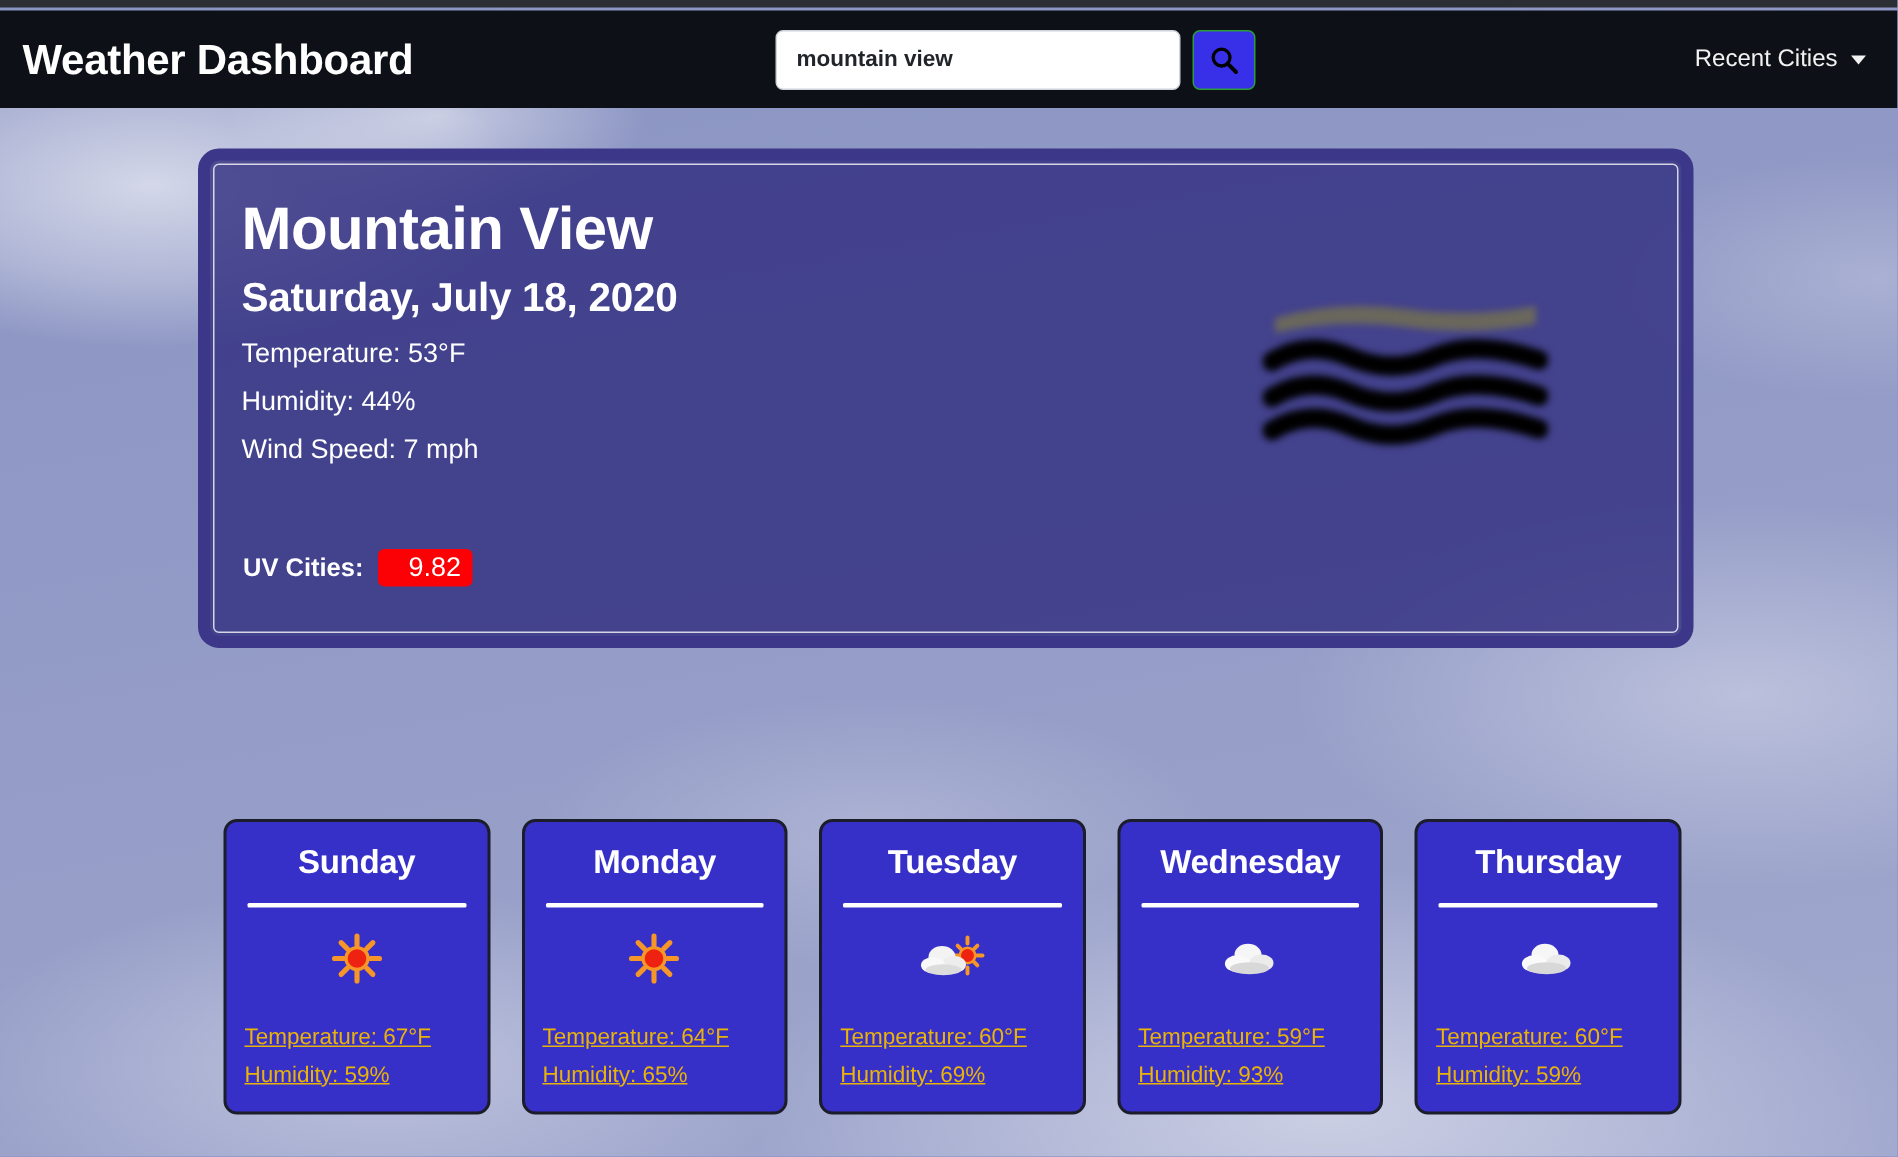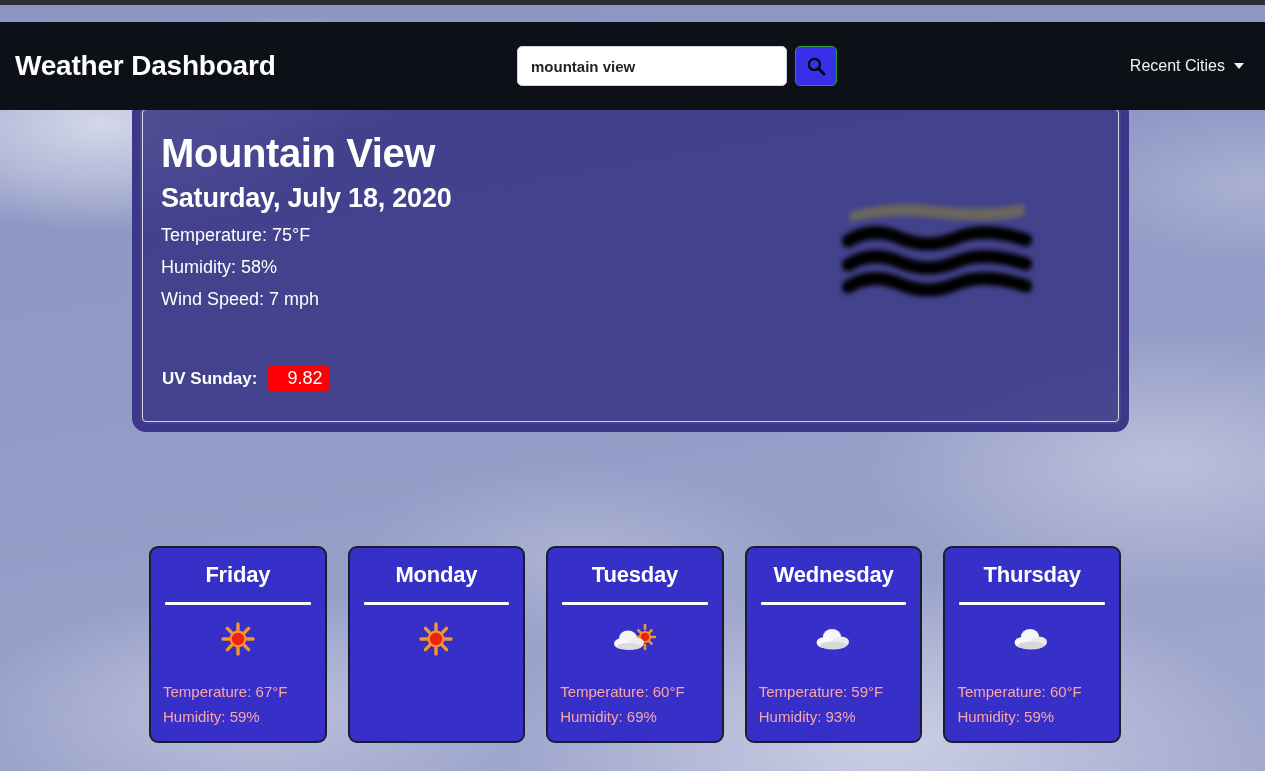--- a/index.html
+++ b/index.html
@@ -34,22 +34,22 @@
   }
 
   
   #top-strip {
     position: absolute; top: 0; left: 0;
     width: 1265px; height: 5px;
     background: #2b2e33;
     z-index: 5;
   }
   #navbar {
-    position: absolute; top: 22px; left: 0;
-    width: 1265px; height: 88px;
+    position: absolute; top: 7px; left: 0;
+    width: 1265px; height: 65px;
     background: #0d1117;
     z-index: 5;
     display: flex;
     align-items: center;
   }
   #brand {
     position: absolute; left: 15px; top: 50%;
     transform: translateY(-50%);
     color: #ffffff;
     font-size: 28px;
@@ -232,24 +232,25 @@
     display: flex;
     align-items: center;
     justify-content: center;
   }
   .day-icon svg { display: block; }
   .day-metrics {
     margin-top: auto;
     padding-left: 1px;
   }
   .day-metric {
-    color: #fca5a5;
+    color: #eab308;
     font-size: 15px;
     line-height: 1.62;
     white-space: nowrap;
+    text-decoration: underline;
   }
 </style>
 </head>
 <body>
 
 <div id="sky"></div>
 
 <div id="top-strip"></div>
 
 <div id="navbar">
@@ -272,45 +273,45 @@
     <span class="caret"></span>
   </div>
 </div>
 
 <div id="content">
 
   <div id="current-card">
     <div id="current-card-inner">
       <div id="city-name">Mountain View</div>
       <div id="city-date">Saturday, July 18, 2020</div>
-      <div class="metric">Temperature: 75°F</div>
-      <div class="metric">Humidity: 58%</div>
+      <div class="metric">Temperature: 53°F</div>
+      <div class="metric">Humidity: 44%</div>
       <div class="metric">Wind Speed: 7 mph</div>
 
       <div id="uv-row">
-        <span id="uv-label">UV Sunday:</span>
+        <span id="uv-label">UV Cities:</span>
         <span id="uv-value">9.82</span>
       </div>
 
       <div id="current-icon">
         <svg width="190" height="115" viewBox="0 0 190 115">
           <path d="M8 26 Q50 14 95 20 Q140 26 182 18 L182 30 Q140 38 95 32 Q50 26 8 36 Z" fill="#6e6a58" opacity="0.92"></path>
           <path d="M6 55 Q30 40 58 52 Q86 64 114 52 Q142 40 184 54" fill="none" stroke="#000000" stroke-width="13" stroke-linecap="round"></path>
           <path d="M6 79 Q30 64 58 76 Q86 88 114 76 Q142 64 184 78" fill="none" stroke="#000000" stroke-width="13" stroke-linecap="round"></path>
           <path d="M6 101 Q30 86 58 98 Q86 110 114 98 Q142 86 184 100" fill="none" stroke="#000000" stroke-width="13" stroke-linecap="round"></path>
         </svg>
       </div>
     </div>
   </div>
 
 
   <div id="forecast-row">
 
     <div class="day-card">
-      <div class="day-name">Friday</div>
+      <div class="day-name">Sunday</div>
       <div class="day-rule"></div>
       <div class="day-icon">
         <svg width="34" height="34" viewBox="0 0 34 34">
           <g stroke="#f79628" stroke-width="3.4" stroke-linecap="round">
             <line x1="17" y1="2" x2="17" y2="8"></line>
               <line x1="17" y1="26" x2="17" y2="32"></line>
             <line x1="2" y1="17" x2="8" y2="17"></line>
               <line x1="26" y1="17" x2="32" y2="17"></line>
             <line x1="6.4" y1="6.4" x2="10.6" y2="10.6"></line>
               <line x1="23.4" y1="23.4" x2="27.6" y2="27.6"></line>
@@ -338,20 +339,24 @@
             <line x1="2" y1="17" x2="8" y2="17"></line>
               <line x1="26" y1="17" x2="32" y2="17"></line>
             <line x1="6.4" y1="6.4" x2="10.6" y2="10.6"></line>
               <line x1="23.4" y1="23.4" x2="27.6" y2="27.6"></line>
             <line x1="6.4" y1="27.6" x2="10.6" y2="23.4"></line>
               <line x1="23.4" y1="10.6" x2="27.6" y2="6.4"></line>
           </g>
           <circle cx="17" cy="17" r="8.4" fill="#f79628"></circle>
           <circle cx="17" cy="17" r="6.2" fill="#ee2211"></circle>
         </svg>
+      </div>
+      <div class="day-metrics">
+        <div class="day-metric">Temperature: 64°F</div>
+        <div class="day-metric">Humidity: 65%</div>
       </div>
     </div>
 
     <div class="day-card">
       <div class="day-name">Tuesday</div>
       <div class="day-rule"></div>
       <div class="day-icon">
         <svg width="44" height="34" viewBox="0 0 44 34">
           <g stroke="#f79628" stroke-width="2.6" stroke-linecap="round">
             <line x1="32" y1="3" x2="32" y2="7"></line>

